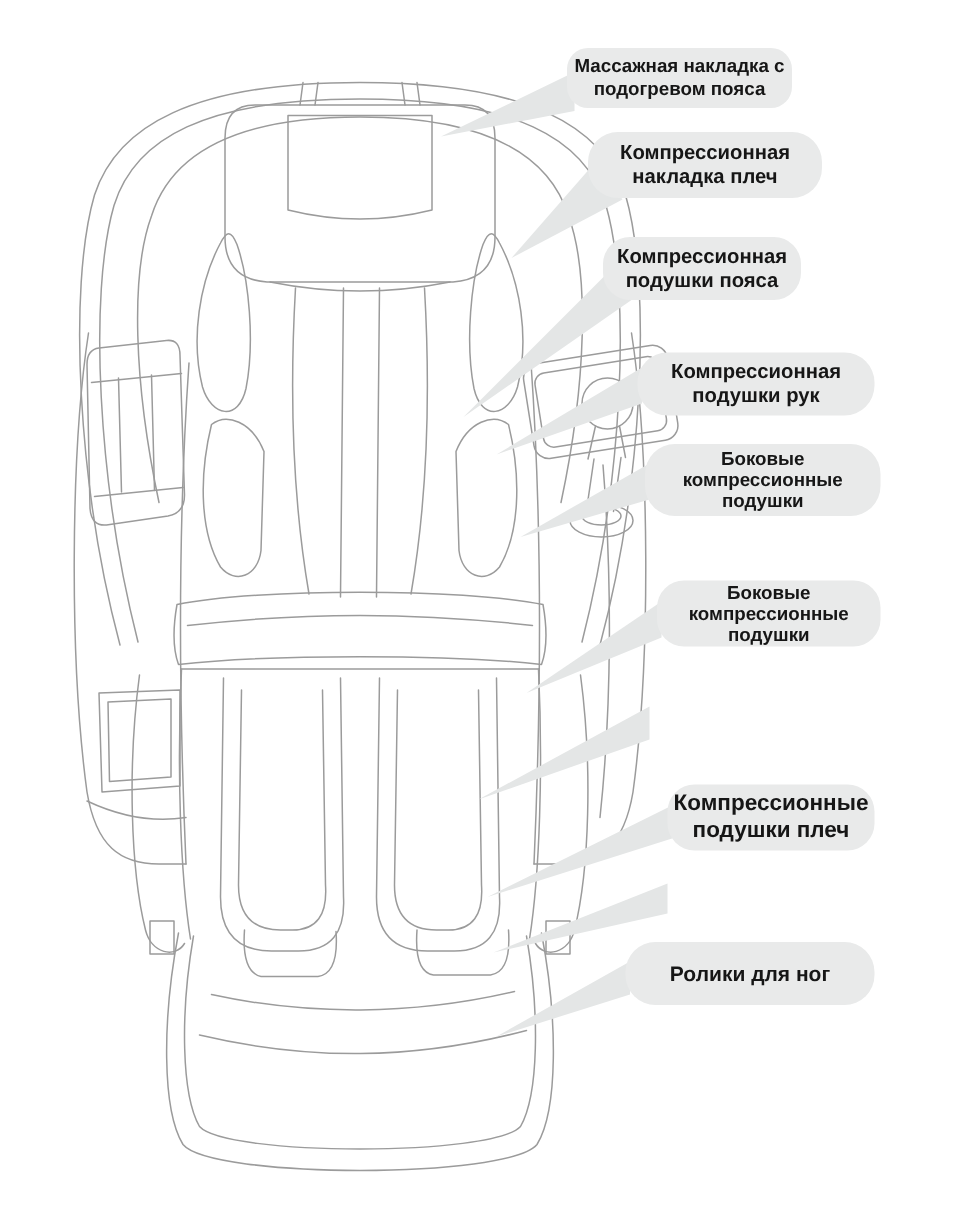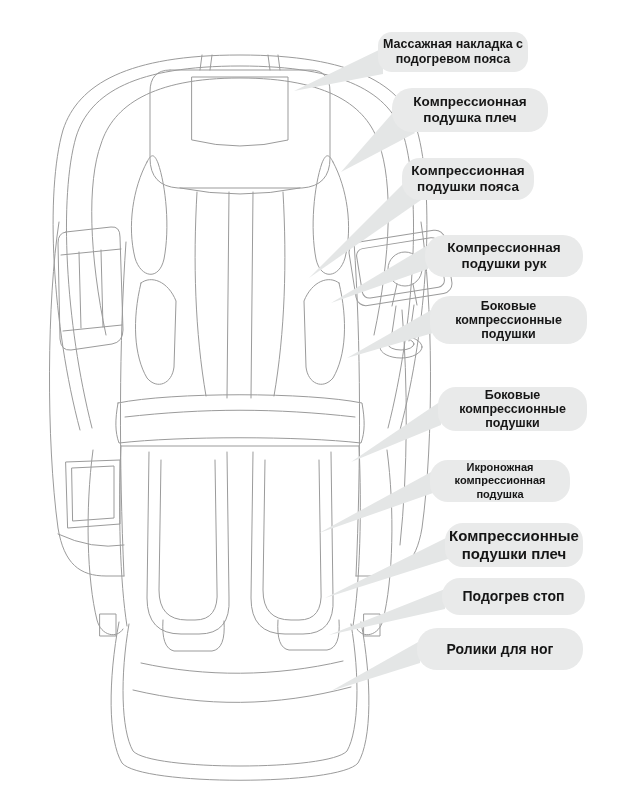--- a/index.html
+++ b/index.html
@@ -124,21 +124,21 @@
     </g>
   </svg>
 
   <div class="bubble" style="left:378px;top:32px;width:150px;height:40px;border-radius:14px;font-size:12.5px;">
     <span>Массажная накладка с</span>
     <span>подогревом пояса</span>
   </div>
 
   <div class="bubble" style="left:392px;top:88px;width:156px;height:44px;border-radius:20px;font-size:13.5px;">
     <span>Компрессионная</span>
-    <span>подушка плеч</span>
+    <span>накладка плеч</span>
   </div>
 
   <div class="bubble" style="left:402px;top:158px;width:132px;height:42px;border-radius:18px;font-size:13.5px;">
     <span>Компрессионная</span>
     <span>подушки пояса</span>
   </div>
 
   <div class="bubble" style="left:425px;top:235px;width:158px;height:42px;border-radius:20px;font-size:13.5px;">
     <span>Компрессионная</span>
     <span>подушки рук</span>
@@ -149,32 +149,24 @@
     <span>компрессионные</span>
     <span>подушки</span>
   </div>
 
   <div class="bubble" style="left:438px;top:387px;width:149px;height:44px;border-radius:18px;font-size:12.5px;line-height:1.12;">
     <span>Боковые</span>
     <span>компрессионные</span>
     <span>подушки</span>
   </div>
 
-  <div class="bubble" style="left:430px;top:460px;width:140px;height:42px;border-radius:18px;font-size:11px;line-height:1.2;">
-    <span>Икроножная</span>
-    <span>компрессионная</span>
-    <span>подушка</span>
-  </div>
 
   <div class="bubble" style="left:445px;top:523px;width:138px;height:44px;border-radius:18px;font-size:15px;">
     <span>Компрессионные</span>
     <span>подушки плеч</span>
   </div>
 
-  <div class="bubble" style="left:442px;top:578px;width:143px;height:37px;border-radius:18px;font-size:14px;">
-    <span>Подогрев стоп</span>
-  </div>
 
   <div class="bubble" style="left:417px;top:628px;width:166px;height:42px;border-radius:20px;font-size:14px;">
     <span>Ролики для ног</span>
   </div>
 
 </div>
 
 </body></html>

